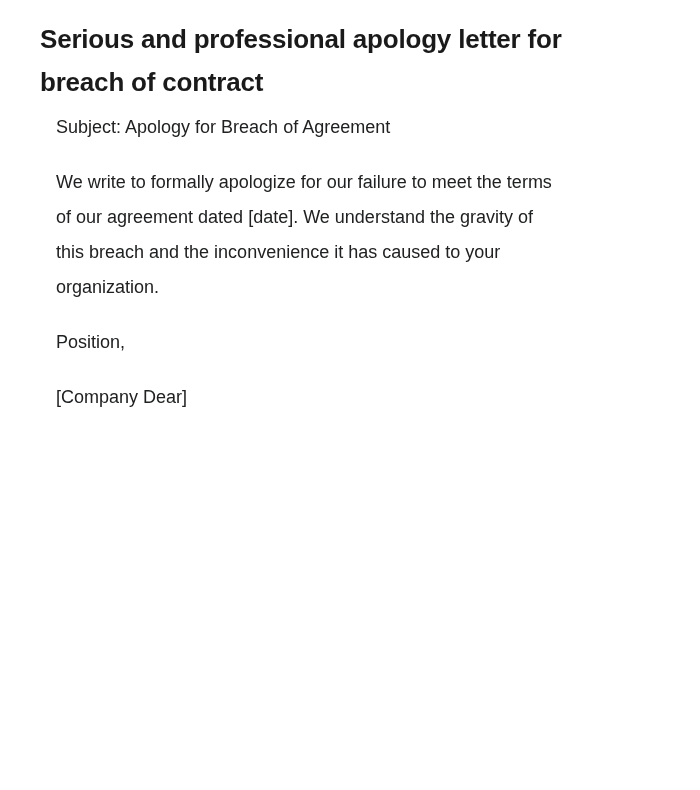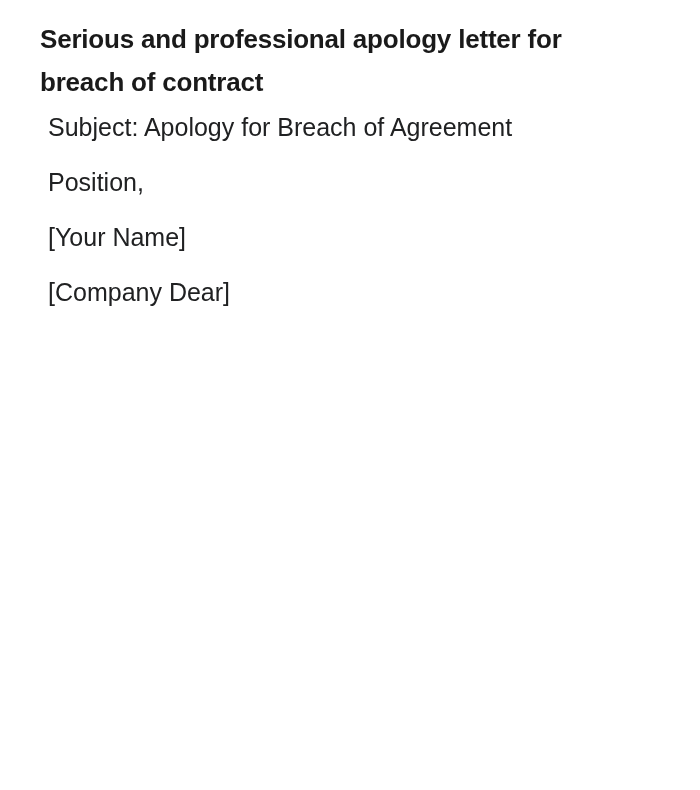--- a/index.html
+++ b/index.html
@@ -24,40 +24,43 @@
     margin: 0 0 6px 0;
     font-size: 26px;
     font-weight: 700;
     line-height: 43px;
     color: #1a1a1a;
     letter-spacing: -0.2px;
     white-space: pre-line;
     max-width: 620px;
   }
   .para {
-    margin: 0 0 20px 8px;
-    font-size: 25px;
+    margin: 0 0 20px 16px;
+    font-size: 18px;
     font-weight: 400;
     line-height: 35px;
     color: #202122;
     white-space: pre-line;
     max-width: 630px;
   }
 </style>
 </head>
 <body>
 
 <div class="page">
   <h1 class="letter-title">Serious and professional apology letter for
 breach of contract</h1>
 
   <p class="para">Subject: Apology for Breach of Agreement</p>
 
 
+  <p class="para">We write to formally apologize for our failure to meet the terms
+of our agreement dated [date]. We understand the gravity of
+this breach and the inconvenience it has caused to your
+organization.</p>
 
 
   <p class="para">Position,</p>
 
-  <p class="para">[Your Name]</p>
 
 
   <p class="para">[Company Dear]</p>
 </div>
 
 </body></html>

